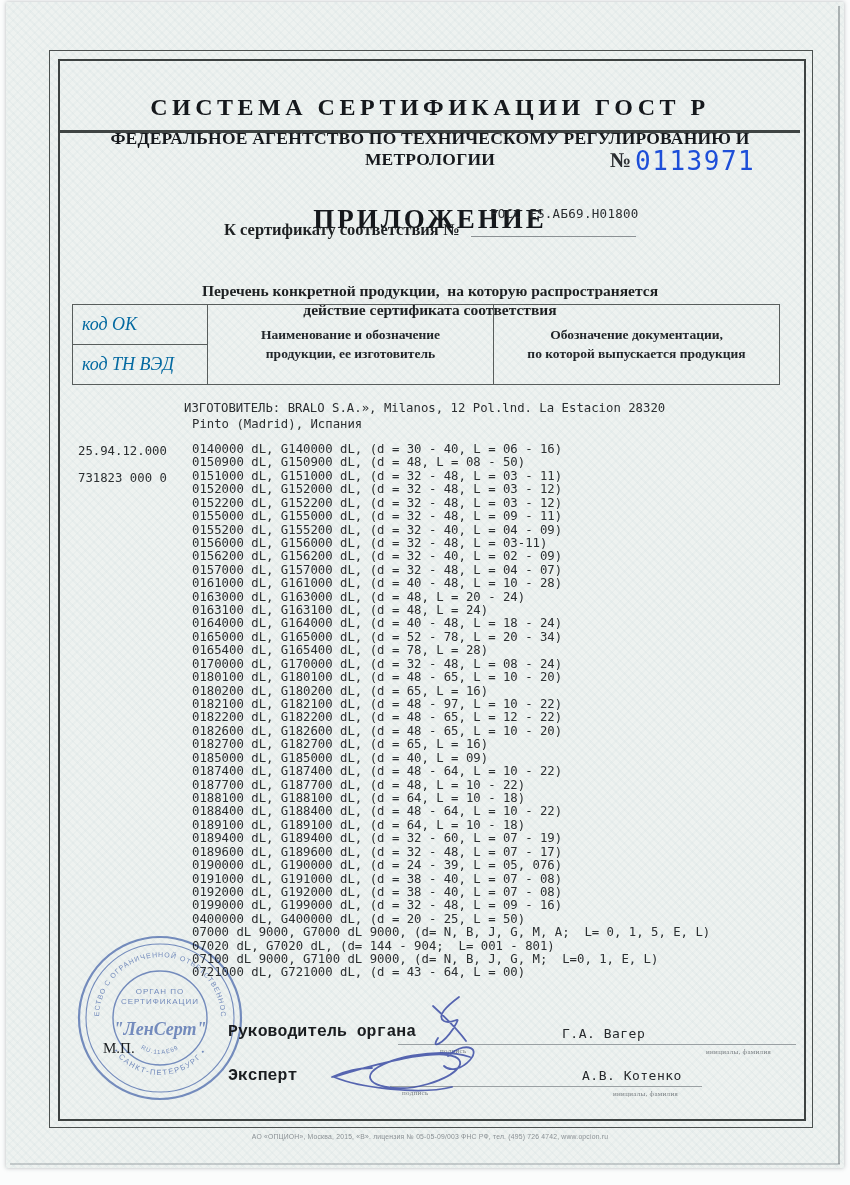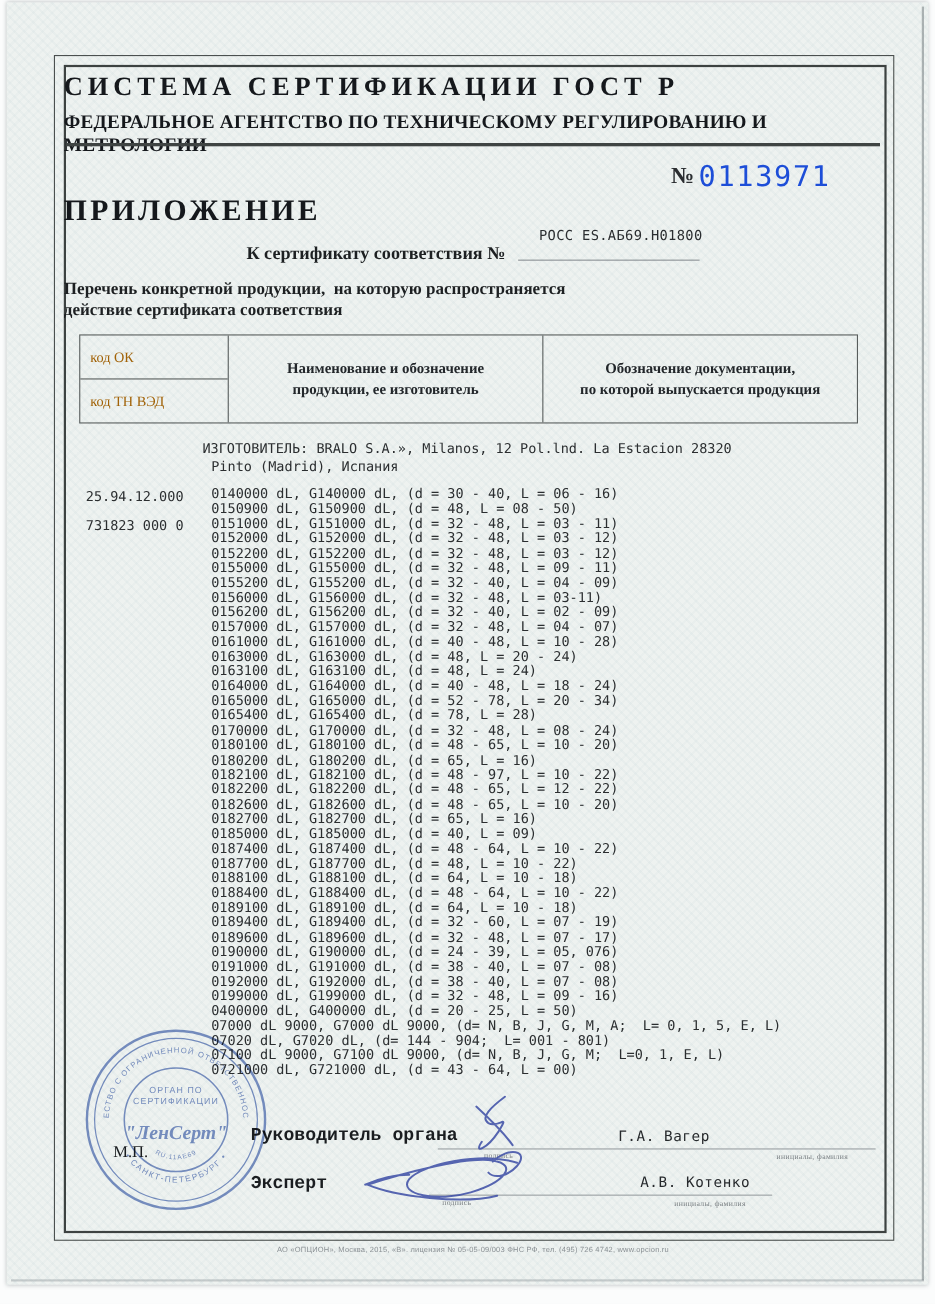--- a/index.html
+++ b/index.html
@@ -9,41 +9,41 @@
          background:
            repeating-linear-gradient(45deg, rgba(175,198,204,0.10) 0 2px, rgba(255,255,255,0) 2px 6px),
            repeating-linear-gradient(-45deg, rgba(175,198,204,0.08) 0 2px, rgba(255,255,255,0) 2px 6px),
            #eef2f0;
          box-shadow:0 0 4px rgba(60,70,75,.35);}
   #edge-shadow-r{position:absolute;left:838px;top:6px;width:2px;height:1158px;background:rgba(90,100,105,.45);}
   #edge-shadow-b{position:absolute;left:10px;top:1163px;width:830px;height:2px;background:rgba(120,130,135,.35);}
   .abs{position:absolute;}
   #frame-outer{left:49px;top:50px;width:762px;height:1076px;border:1.5px solid #4b504f;}
   #frame-inner{left:58px;top:59px;width:744px;height:1058px;border:2px solid #3d4241;}
-  .center{left:58px;width:744px;text-align:left;}
+  .center{left:58px;width:744px;text-align:center;margin-top:28px;}
   #system-title{top:66px;font-size:24px;font-weight:bold;letter-spacing:4.5px;color:#15181c;}
   #agency-title{top:100px;font-size:17.5px;font-weight:bold;letter-spacing:.2px;color:#15181c;}
   #header-rule{left:60px;top:130px;width:740px;height:2.5px;background:#3f4443;}
   #form-number{left:610px;top:146px;white-space:nowrap;}
   #form-number .no-sign{font-size:21px;font-weight:bold;color:#2b2e31;vertical-align:3px;}
   #form-number .digits{font-family:"DejaVu Sans Mono",monospace;font-size:26px;letter-spacing:1.5px;}
   #doc-title{top:176px;font-size:27px;font-weight:bold;letter-spacing:3px;color:#15181c;}
   #cert-label{left:224px;top:220px;font-size:16.5px;font-weight:bold;}
   #cert-number{left:490px;top:206px;font-family:"DejaVu Sans Mono",monospace;font-size:12.5px;color:#2a2d30;letter-spacing:.3px;white-space:pre;}
   #cert-underline{left:471px;top:236px;width:165px;height:1px;background:#8b9194;}
   #subtitle-1{top:254px;font-size:15.5px;font-weight:bold;white-space:pre;}
   #subtitle-2{top:273px;font-size:15.5px;font-weight:bold;}
   
   #table-head{left:72px;top:304px;width:706px;height:79px;border:1.5px solid #585d5c;
               display:grid;grid-template-columns:134px 286px 286px;}
   .th-cell{border-left:1.5px solid #585d5c;display:flex;align-items:center;justify-content:center;
            font-size:13.5px;font-weight:600;line-height:1.4;text-align:center;white-space:pre-line;color:#22262a;}
   .th-cell:first-child{border-left:none;}
   #col-codes{display:flex;flex-direction:column;}
-  .code-cell{flex:1;display:flex;align-items:center;padding-left:9px;font-size:13px;color:#a16207;}
+  .code-cell{flex:1;display:flex;align-items:center;padding-left:9px;font-size:18px;color:#0369a1;font-style:italic;}
   #code-ok-cell{border-bottom:1.2px solid #585d5c;}
   
   .mono{font-family:"DejaVu Sans Mono",monospace;font-size:12.3px;color:#2b2e30;white-space:pre;}
   #mfr-1{left:184px;top:401px;}
   #mfr-2{left:192px;top:417px;}
   #code-ok-val{left:78px;top:444px;}
   #code-tn-val{left:78px;top:471px;}
   #product-list{left:192px;top:443px;}
   .prod-line{font-family:"DejaVu Sans Mono",monospace;font-size:12.3px;color:#2b2e30;
              line-height:13.42px;white-space:pre;}

